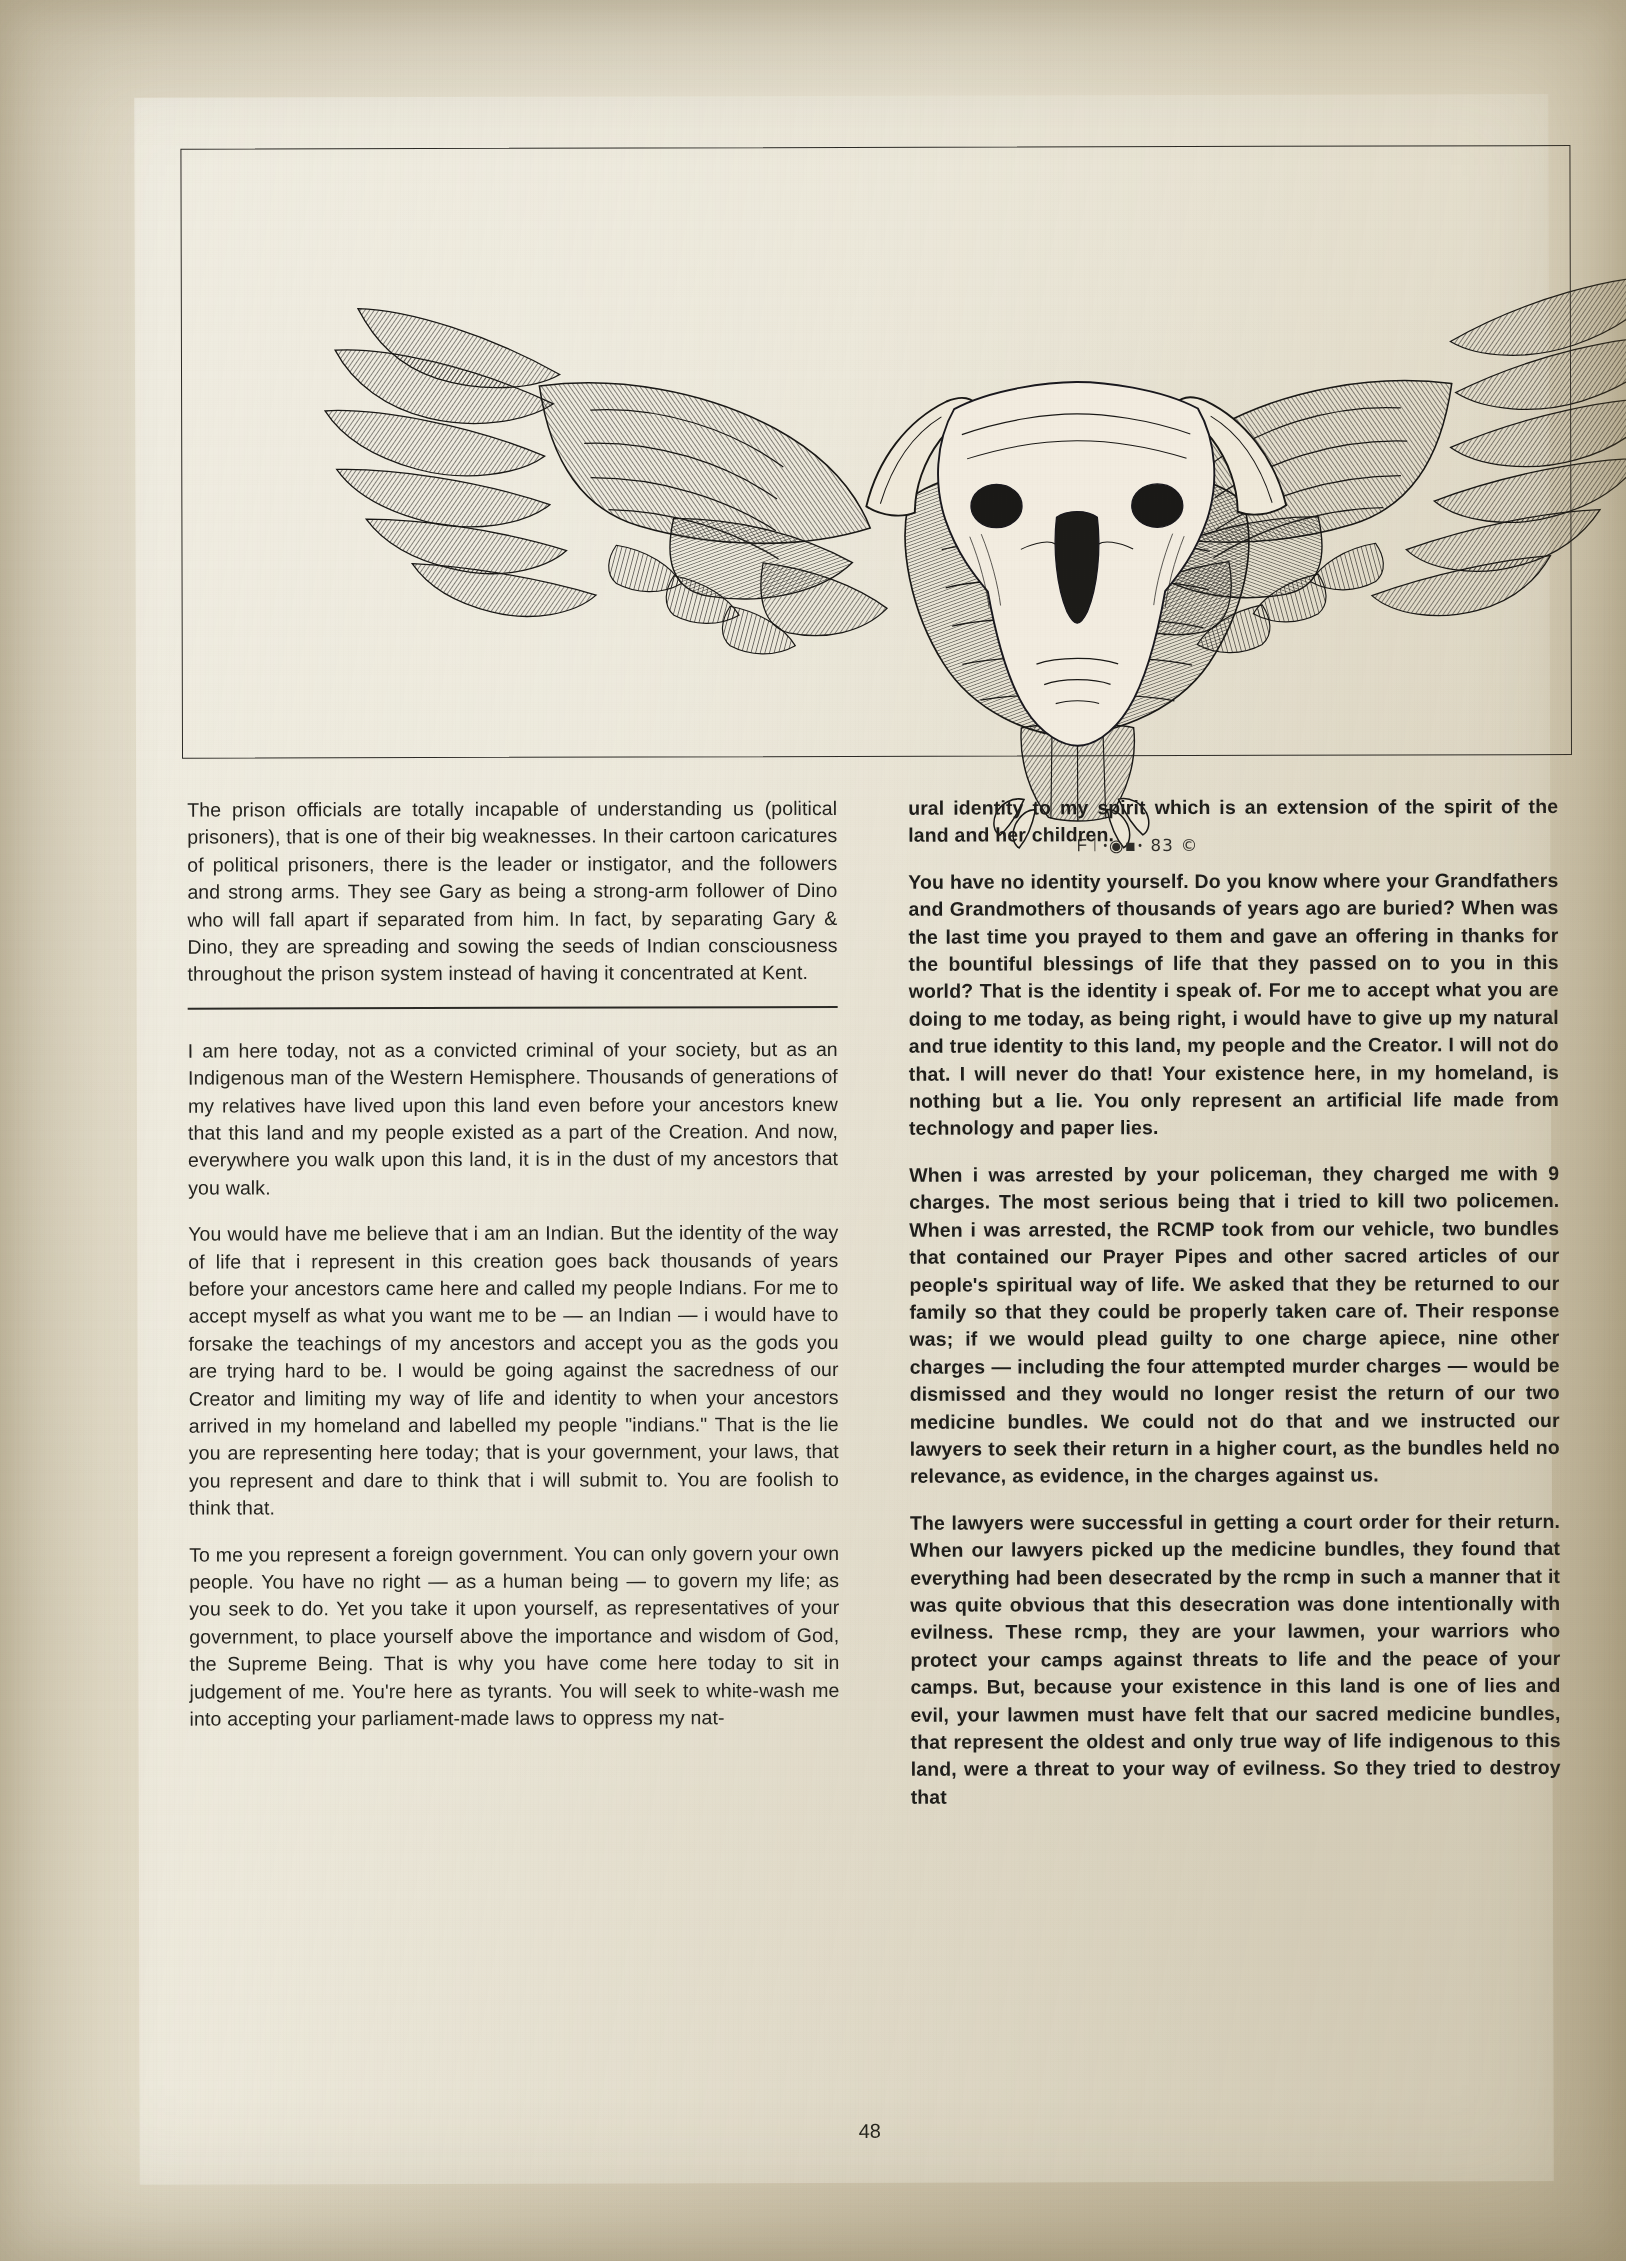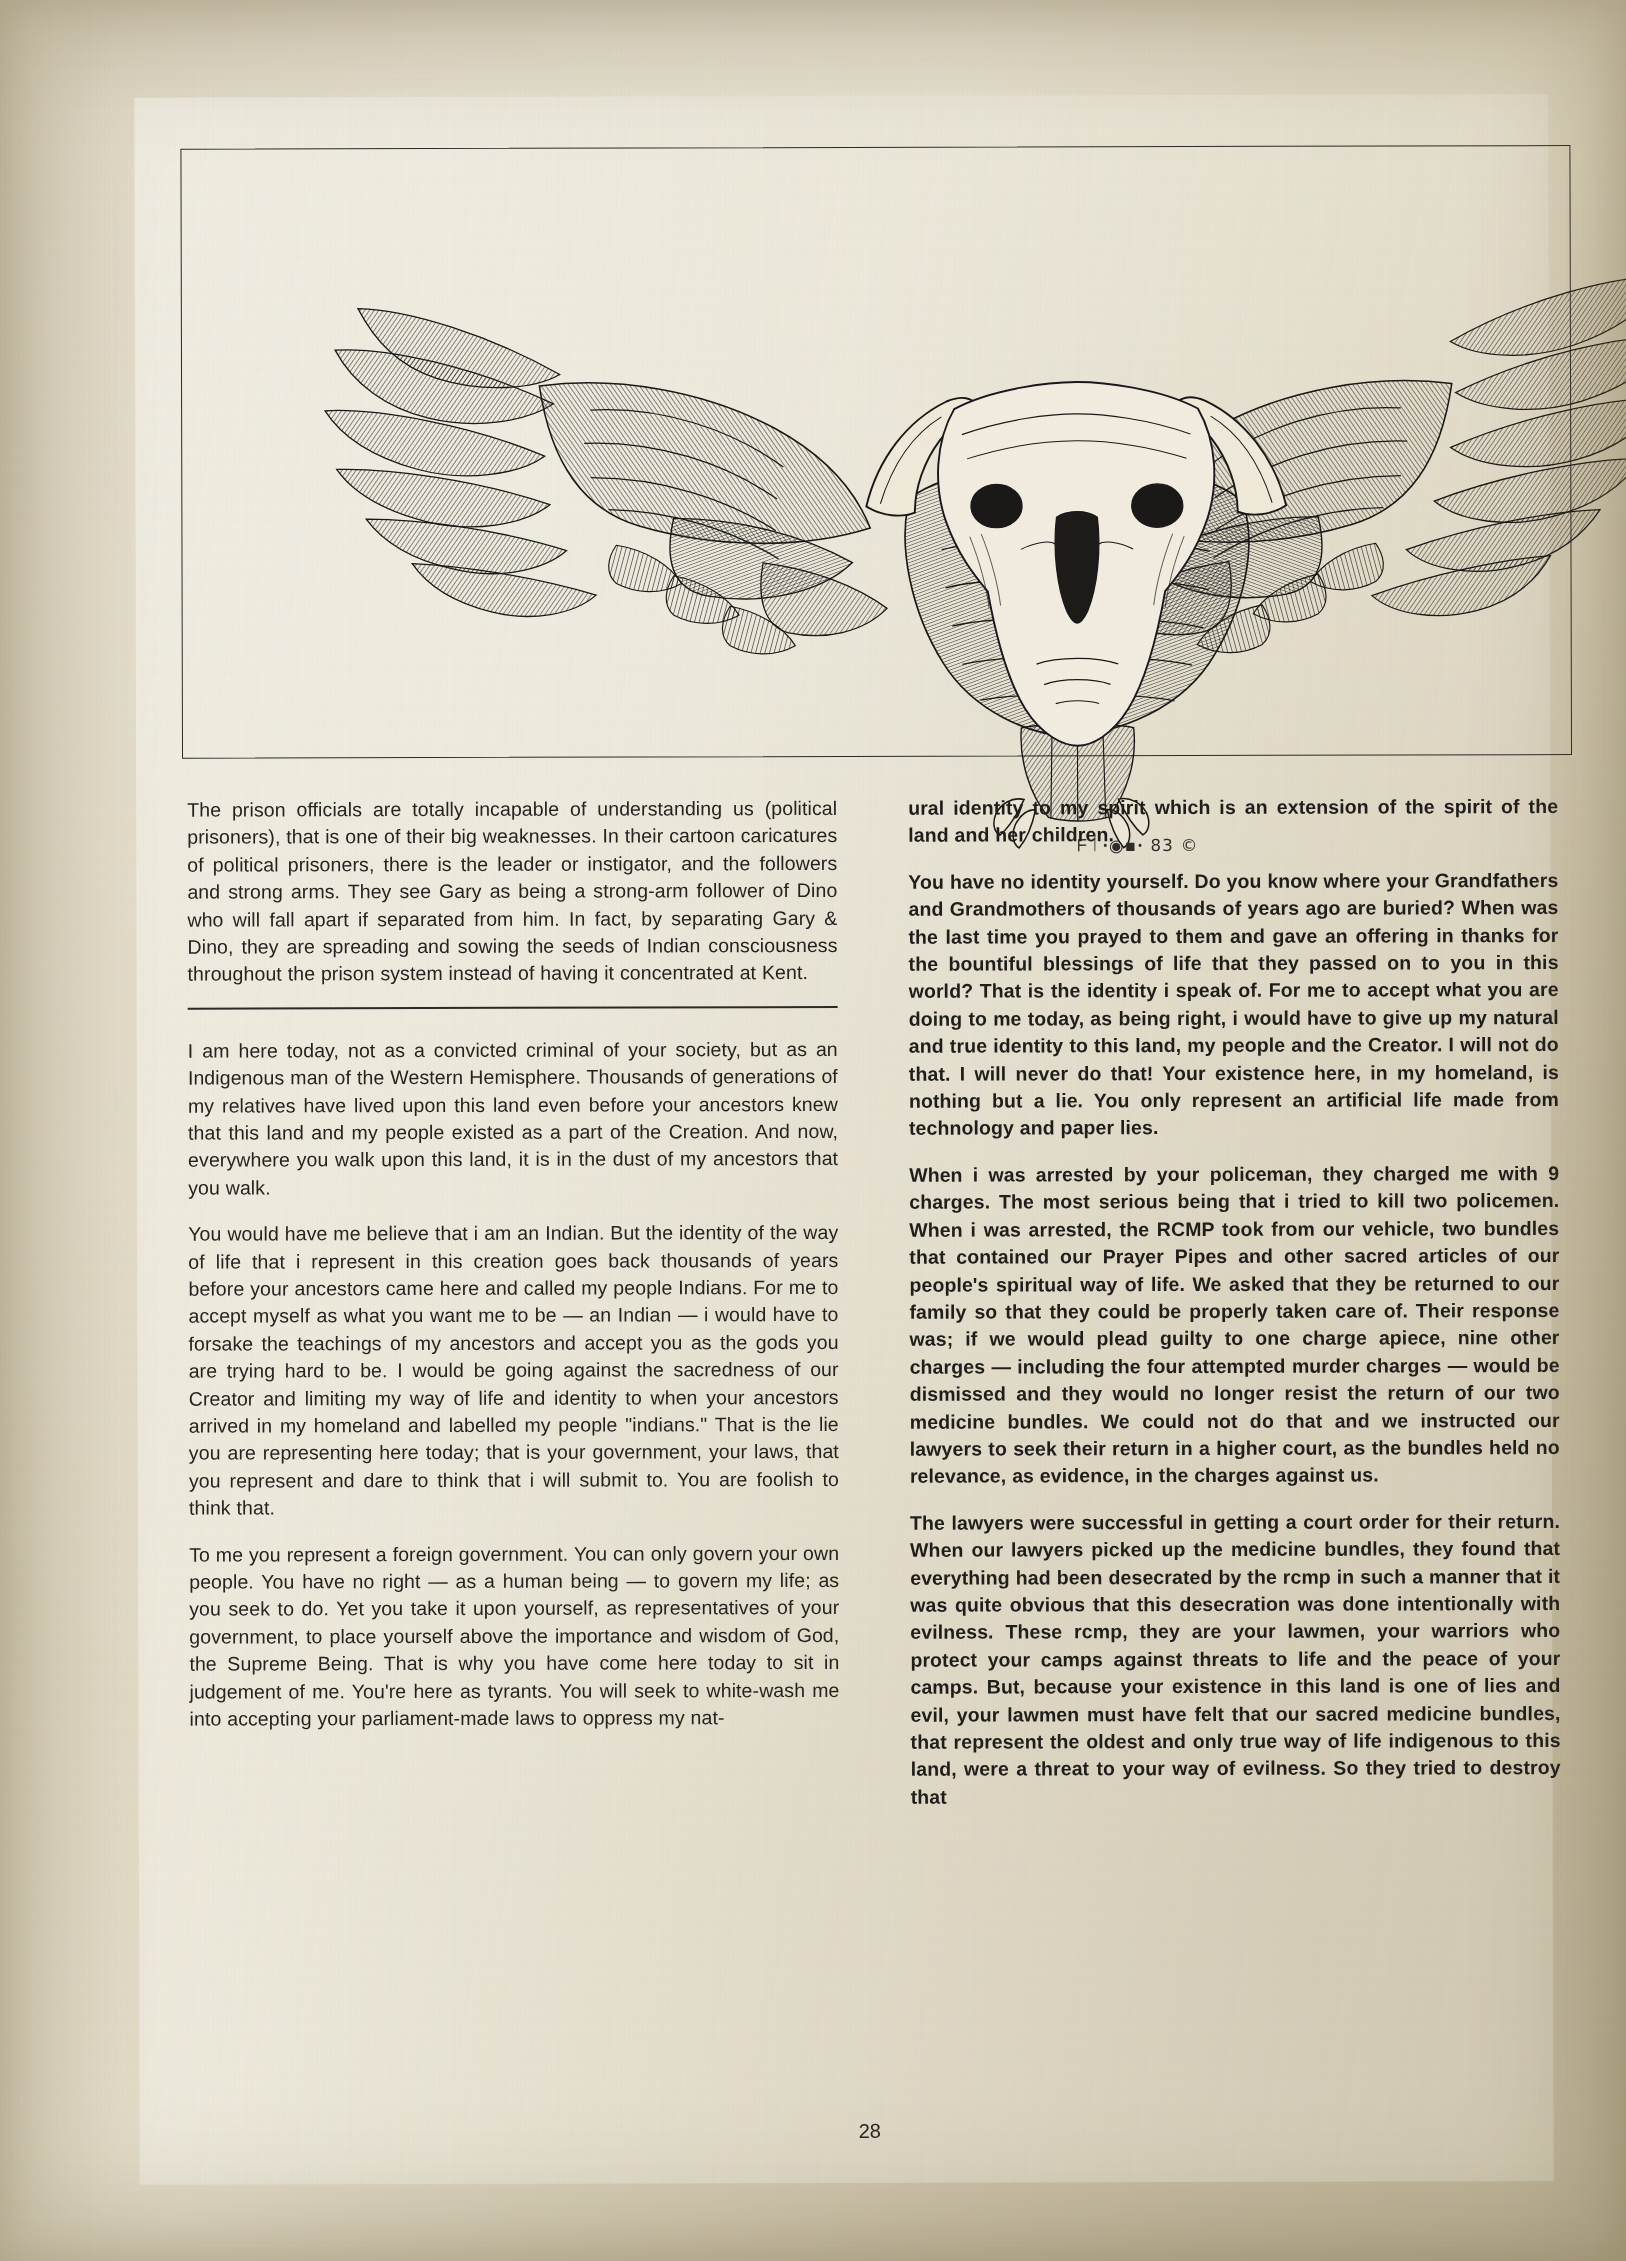--- a/index.html
+++ b/index.html
@@ -286,19 +286,19 @@
         <p>To me you represent a foreign government. You can only govern your own people. You have no right — as a human being — to govern my life; as you seek to do. Yet you take it upon yourself, as representatives of your government, to place yourself above the importance and wisdom of God, the Supreme Being. That is why you have come here today to sit in judgement of me. You're here as tyrants. You will seek to white-wash me into accepting your parliament-made laws to oppress my nat-</p>
       </div>
       <div class="col right">
         <p>ural identity to my spirit which is an extension of the spirit of the land and her children.</p>
         <p>You have no identity yourself. Do you know where your Grandfathers and Grandmothers of thousands of years ago are buried? When was the last time you prayed to them and gave an offering in thanks for the bountiful blessings of life that they passed on to you in this world? That is the identity i speak of. For me to accept what you are doing to me today, as being right, i would have to give up my natural and true identity to this land, my people and the Creator. I will not do that. I will never do that! Your existence here, in my homeland, is nothing but a lie. You only represent an artificial life made from technology and paper lies.</p>
         <p>When i was arrested by your policeman, they charged me with 9 charges. The most serious being that i tried to kill two policemen. When i was arrested, the RCMP took from our vehicle, two bundles that contained our Prayer Pipes and other sacred articles of our people's spiritual way of life. We asked that they be returned to our family so that they could be properly taken care of. Their response was; if we would plead guilty to one charge apiece, nine other charges — including the four attempted murder charges — would be dismissed and they would no longer resist the return of our two medicine bundles. We could not do that and we instructed our lawyers to seek their return in a higher court, as the bundles held no relevance, as evidence, in the charges against us.</p>
         <p>The lawyers were successful in getting a court order for their return. When our lawyers picked up the medicine bundles, they found that everything had been desecrated by the rcmp in such a manner that it was quite obvious that this desecration was done intentionally with evilness. These rcmp, they are your lawmen, your warriors who protect your camps against threats to life and the peace of your camps. But, because your existence in this land is one of lies and evil, your lawmen must have felt that our sacred medicine bundles, that represent the oldest and only true way of life indigenous to this land, were a threat to your way of evilness. So they tried to destroy that</p>
       </div>
     </div>
 
-    <div id="page-number">28</div>
+    <div id="page-number">48</div>
   </div>
 
   <div id="grain"></div>
   <div id="vignette"></div>
 </div>
 
 
 </body></html>

